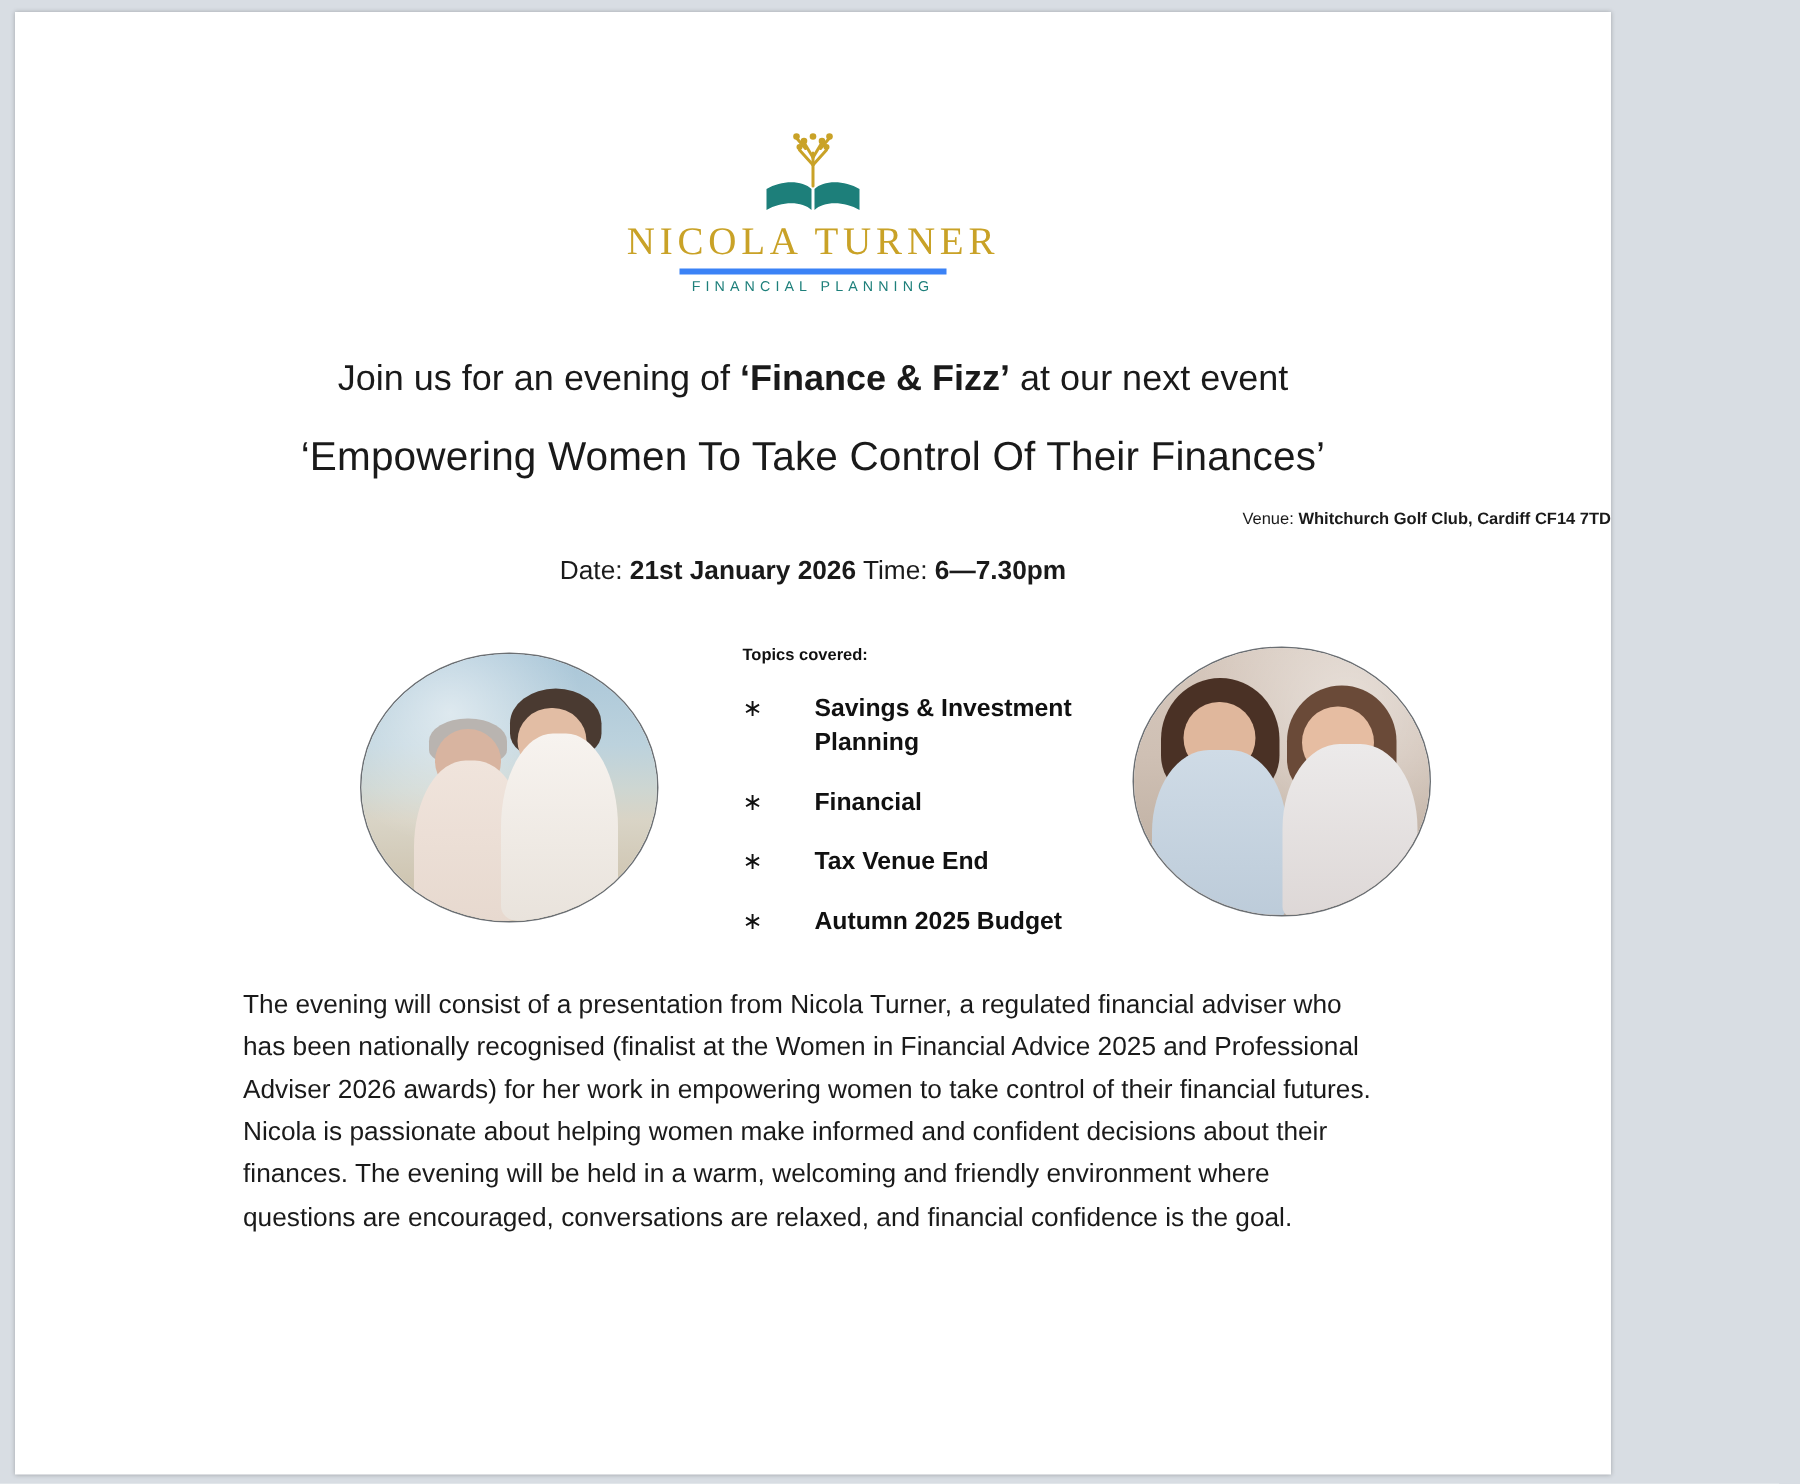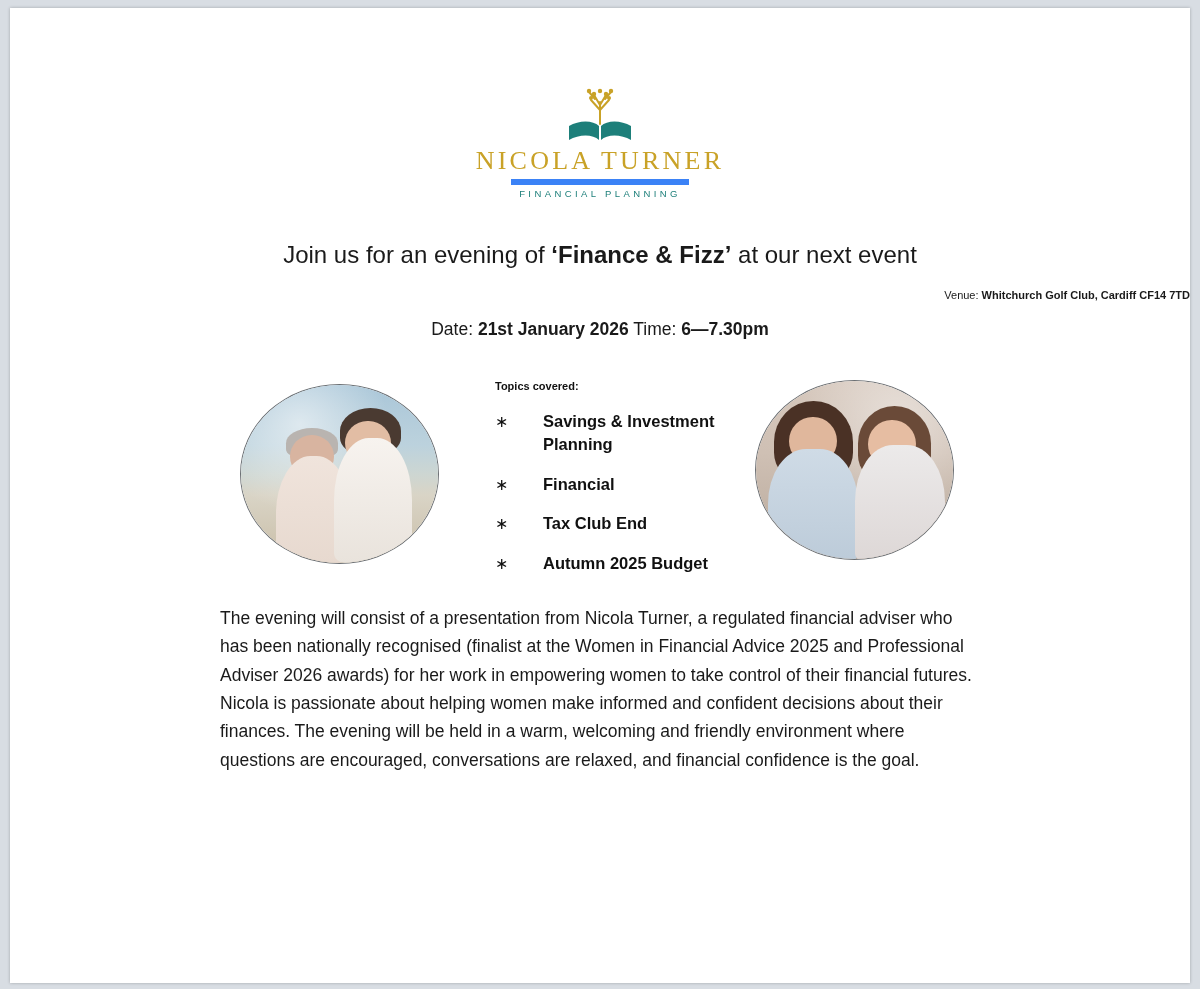--- a/index.html
+++ b/index.html
@@ -10,21 +10,21 @@
   body {
     width: 1200px;
     height: 989px;
     font-family: "Liberation Sans", sans-serif;
     overflow: hidden;
   }
   .page {
     position: absolute;
     left: 10px;
     top: 8px;
-    width: 1180px;
+    width: 1064px;
     height: 975px;
     background: #ffffff;
     box-shadow: 0 0 3px rgba(0,0,0,0.25);
     overflow: hidden;
   }
 
   
   .logo-block {
     margin-top: 78px;
     display: flex;
@@ -43,21 +43,21 @@
     color: #c9a227;
     margin-top: 2px;
     font-weight: 400;
   }
   .logo-sub {
     font-family: "Liberation Sans", sans-serif;
     font-size: 9.5px;
     letter-spacing: 3.4px;
     color: #1d7f7a;
     margin-top: 3px;
-    border-top: 6px solid #3b82f6;
+    border-top: 4px solid #3b82f6;
     padding-top: 3px;
     width: 178px;
     text-align: center;
   }
 
   
   .intro-line {
     text-align: center;
     margin-top: 42px;
     font-size: 24px;
@@ -250,20 +250,21 @@
       </svg>
     </div>
     <div class="logo-name">NICOLA TURNER</div>
     <div class="logo-sub">FINANCIAL PLANNING</div>
   </div>
 
   <div class="intro-line">
     <span>Join us for an evening of </span><b>‘Finance &amp; Fizz’</b><span> at our next event</span>
   </div>
 
+  <div class="title">‘Empowering Women To Take Control Of Their Finances’</div>
 
   <div class="venue-line">
     <span>Venue: </span><b>Whitchurch Golf Club, Cardiff CF14 7TD</b>
   </div>
 
   <div class="date-line">
     <span>Date: </span><b>21st January 2026</b><span> Time: </span><b>6—7.30pm</b>
   </div>
 
   <div class="middle">
@@ -287,21 +288,21 @@
         <div class="topic-label">Savings &amp; Investment Planning</div>
       </div>
 
       <div class="topic-item">
         <div class="topic-bullet">∗</div>
         <div class="topic-label">Financial</div>
       </div>
 
       <div class="topic-item">
         <div class="topic-bullet">∗</div>
-        <div class="topic-label">Tax Club End</div>
+        <div class="topic-label">Tax Venue End</div>
       </div>
 
       <div class="topic-item">
         <div class="topic-bullet">∗</div>
         <div class="topic-label">Autumn 2025 Budget</div>
       </div>
     </div>
 
     <div class="photo photo-right">
       <div class="ph-inner indoor">

